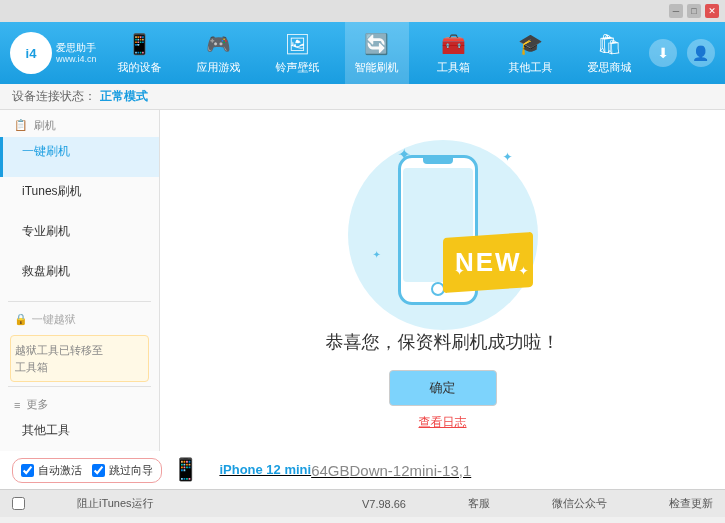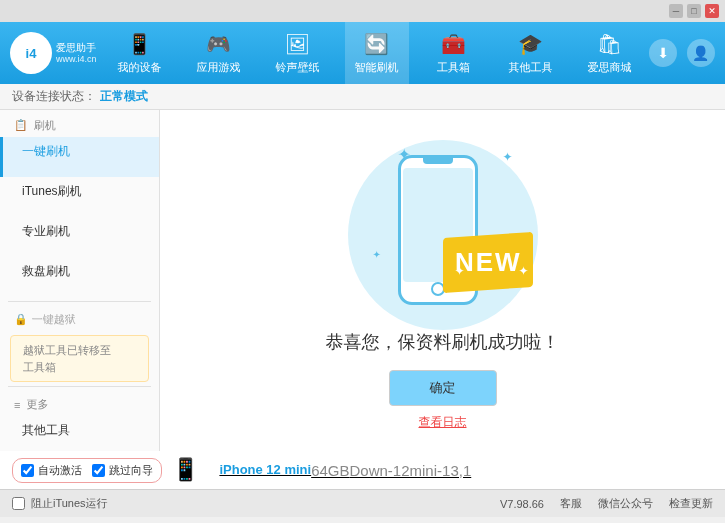--- a/index.html
+++ b/index.html
@@ -161,21 +161,21 @@
       padding: 6px 14px 4px 14px;
       color: #aaa;
       font-size: 11px;
       display: flex; align-items: center; gap: 4px;
     }
     .sidebar-notice {
       margin: 4px 10px;
       background: #fff9e6;
       border: 1px solid #ffe0a0;
       border-radius: 4px;
-      padding: 6px 12px;
+      padding: 6px 4px;
       font-size: 11px;
       color: #888;
       line-height: 1.5;
     }
 
     
     .main-content {
       flex: 1;
       display: flex;
       flex-direction: column;
@@ -269,21 +269,21 @@
       border-top: 1px solid #d0d0d0;
       display: flex;
       align-items: center;
       padding: 0 12px;
       font-size: 11px;
       color: #555;
       justify-content: space-between;
     }
     .footer-left { display: flex; align-items: center; gap: 6px; }
     .footer-right { display: flex; align-items: center; gap: 16px; }
-    .footer-link { color: #555; cursor: pointer; }
+    .footer-link { color: #555; cursor: pointer; margin-left: 46px; }
 
     .content-wrapper {
       display: flex;
       flex-direction: column;
       flex: 1;
       overflow: hidden;
     }
   </style>
 </head>
 <body>

